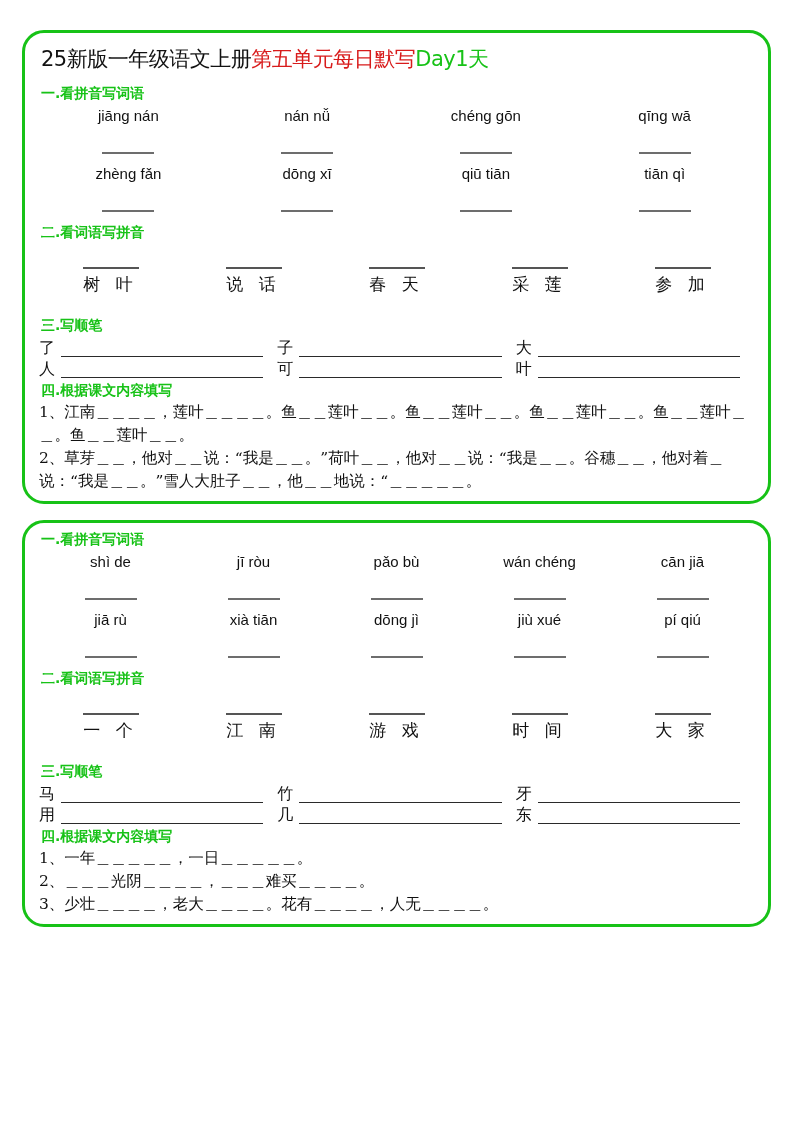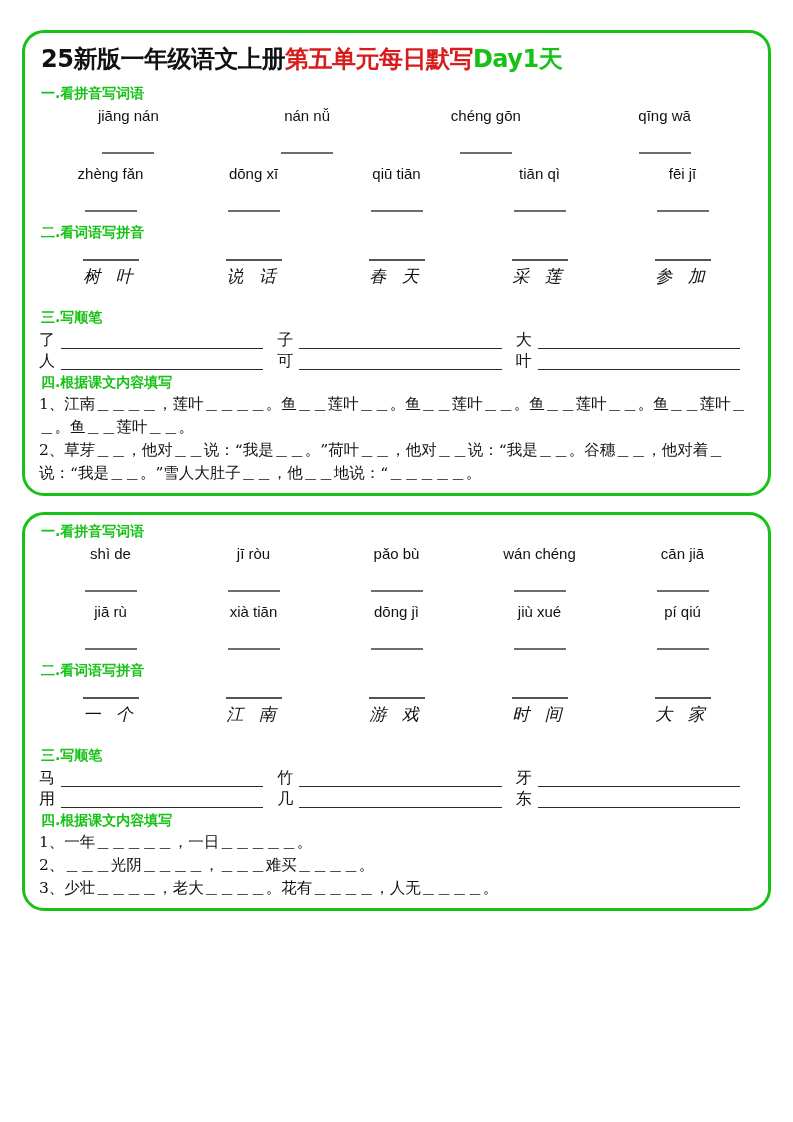--- a/index.html
+++ b/index.html
@@ -19,27 +19,26 @@
     border: 3px solid #17c217;
     border-radius: 22px;
     width: 749px;
     padding: 4px 14px 8px 14px;
     background: #fff;
     margin-bottom: 16px;
     overflow: hidden;
   }
   
   .title {
-    font-size: 24px;
+    font-size: 21px;
     line-height: 40px;
     white-space: nowrap;
     letter-spacing: -0.5px;
     font-family: "DejaVu Sans", "Liberation Sans", sans-serif;
     padding: 2px 0 2px 2px;
-    font-weight: bold;
   }
   .title .t-black { color: #111111; }
   .title .t-red   { color: #d81b1b; }
   .title .t-green { color: #17c217; }
 
   
   .sec-head {
     color: #17c217;
     font-size: 14px;
     font-weight: bold;
@@ -72,22 +71,21 @@
     width: 52px;
     height: 0;
     border-bottom: 2.5px solid #6d6d6d;
     margin: 26px auto 0 auto;
   }
 
   
   .word-row {
     display: flex;
     width: 100%;
-    margin-top: 16px;
-    font-style: italic;
+    margin-top: 24px;
   }
   .word-cell {
     flex: 1 1 0;
     min-width: 0;
     text-align: center;
     height: 46px;
   }
   .word-cell .w-blank {
     width: 56px;
     height: 0;
@@ -179,24 +177,20 @@
         <div class="py-blank"></div>
       </div>
       <div class="pinyin-cell">
         <div class="py">qiū tiān</div>
         <div class="py-blank"></div>
       </div>
       <div class="pinyin-cell">
         <div class="py">tiān qì</div>
         <div class="py-blank"></div>
       </div>
-      <div class="pinyin-cell">
-        <div class="py">fēi jī</div>
-        <div class="py-blank"></div>
-      </div>
     </div>
 
     <div class="sec-head">二.看词语写拼音</div>
 
     <div class="word-row">
       <div class="word-cell">
         <div class="w-blank"></div>
         <div class="wd">树 叶</div>
       </div>
       <div class="word-cell">

